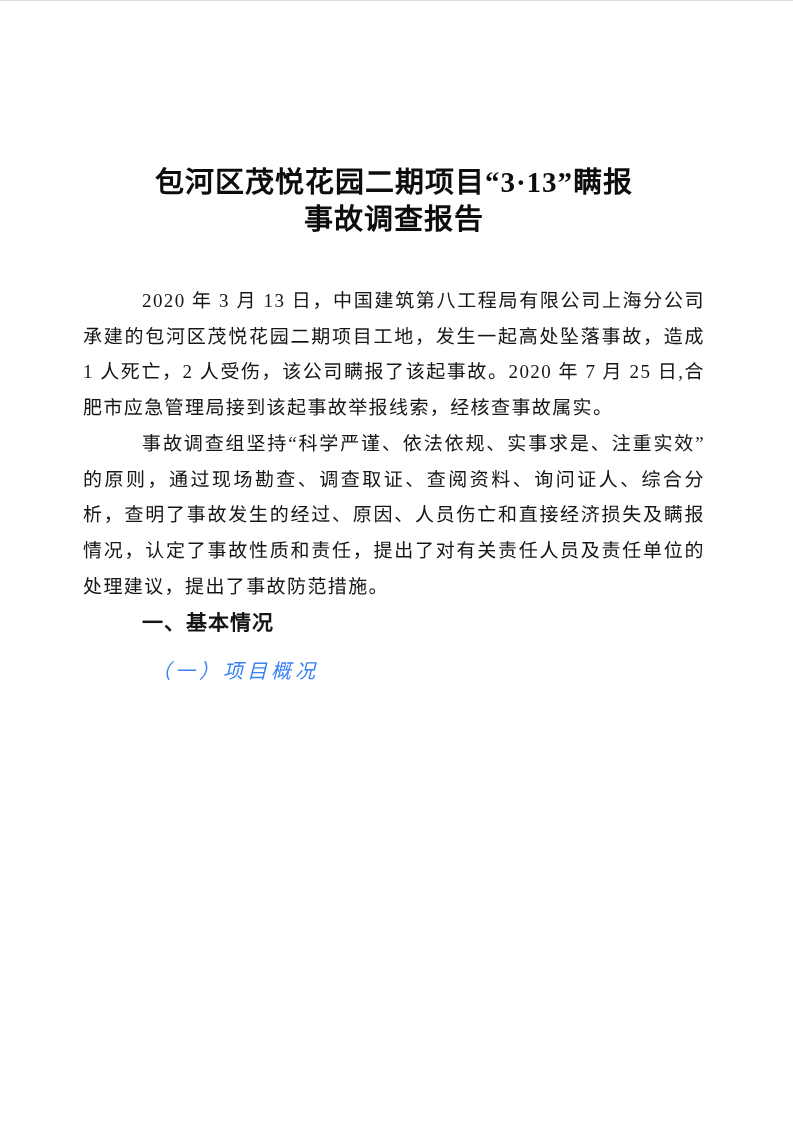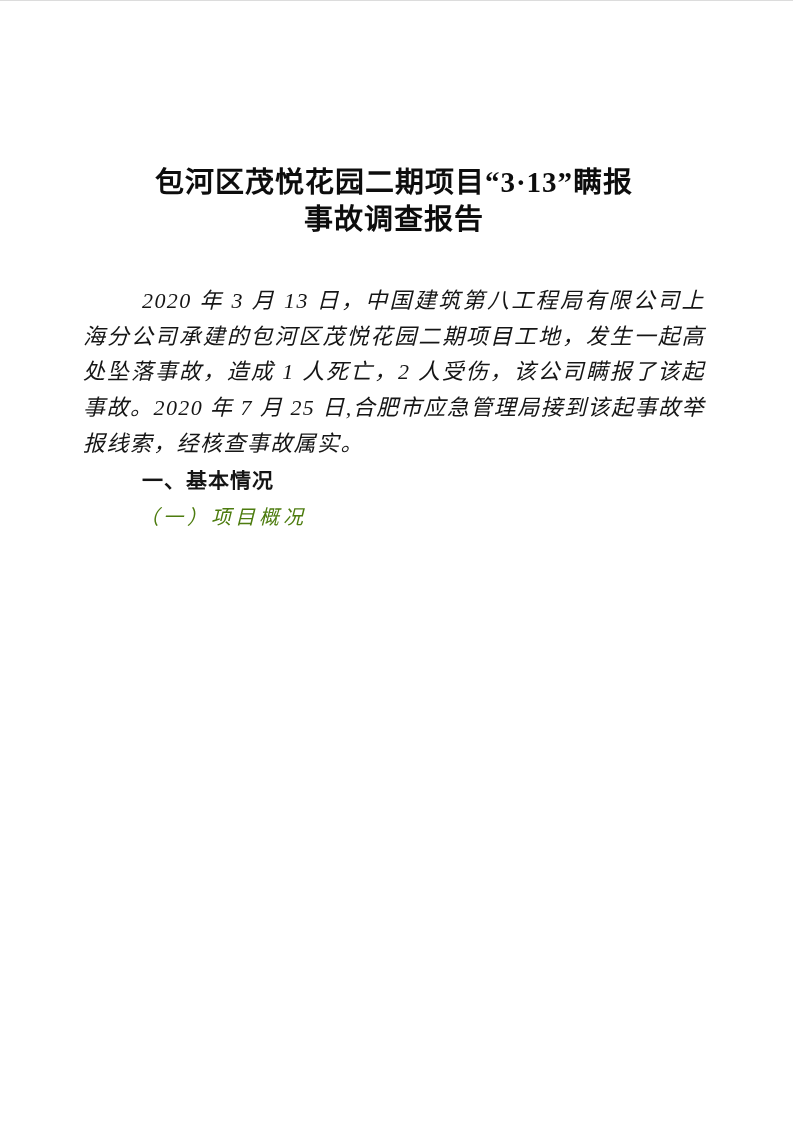--- a/index.html
+++ b/index.html
@@ -40,66 +40,66 @@
     font-weight: bold;
     letter-spacing: 1px;
     white-space: pre-line; 
     color: #0d0d0d;
   }
   .body-block {
     margin-top: 45px;
   }
   .body-para {
     margin: 0;
-    font-size: 22px;
+    font-size: 19px;
     line-height: 35.7px;
     letter-spacing: 1.4px;
     text-align: justify;
     text-justify: inter-character;
     text-indent: 59px; 
     color: #151515;
-    font-style: italic;
   }
   .section-heading {
     margin: 4px 0 0 0;
     font-family: Liberation Mono, monospace;
     font-weight: bold;
     font-size: 21px;
     line-height: 34px;
     letter-spacing: 1px;
     text-indent: 59px;
     color: #151515;
   }
   .subsection-heading {
-    margin: 0;
+    margin: 12px;
     font-family: "Liberation Serif", "DejaVu Serif", serif;
     font-style: italic; 
     font-weight: normal;
     font-size: 20px;
     line-height: 34px;
     letter-spacing: 4px;
     text-indent: 56px;
-    color: #4d7c0f;
+    color: #3b82f6;
   }
 </style>
 </head>
 <body>
 
 <div class="page">
   <div class="scan-line"></div>
 
   <div class="content">
 
     <h1 class="doc-title">包河区茂悦花园二期项目“3·13”瞒报
 事故调查报告</h1>
 
     <div class="body-block">
       <p class="body-para">2020 年 3 月 13 日，中国建筑第八工程局有限公司上海分公司承建的包河区茂悦花园二期项目工地，发生一起高处坠落事故，造成 1 人死亡，2 人受伤，该公司瞒报了该起事故。2020 年 7 月 25 日,合肥市应急管理局接到该起事故举报线索，经核查事故属实。</p>
 
 
+      <p class="body-para">事故调查组坚持“科学严谨、依法依规、实事求是、注重实效”的原则，通过现场勘查、调查取证、查阅资料、询问证人、综合分析，查明了事故发生的经过、原因、人员伤亡和直接经济损失及瞒报情况，认定了事故性质和责任，提出了对有关责任人员及责任单位的处理建议，提出了事故防范措施。</p>
 
       <h2 class="section-heading">一、基本情况</h2>
 
       <h3 class="subsection-heading">（一）项目概况</h3>
     </div>
 
   </div>
 </div>
 
 </body></html>

